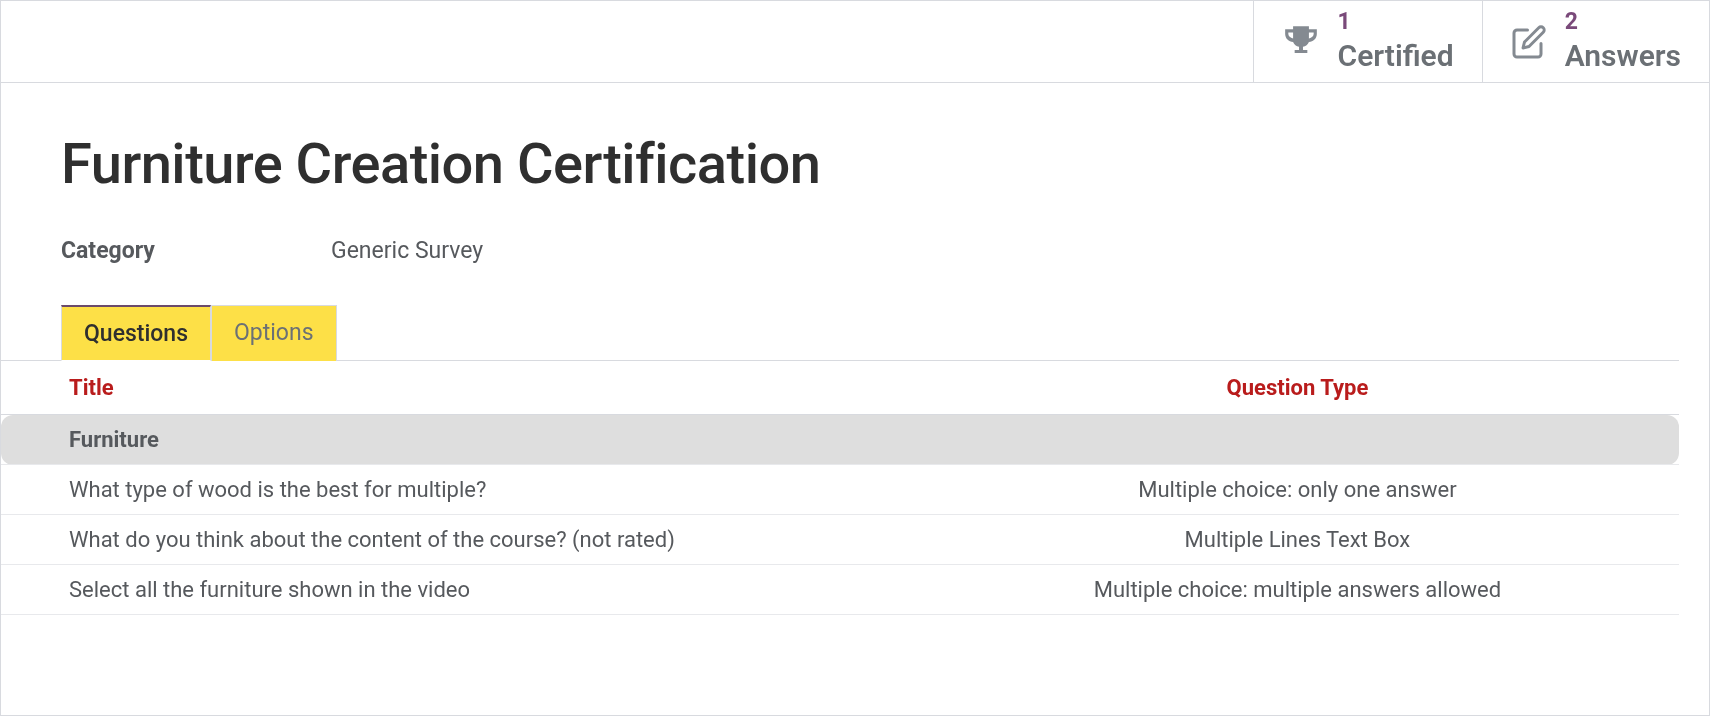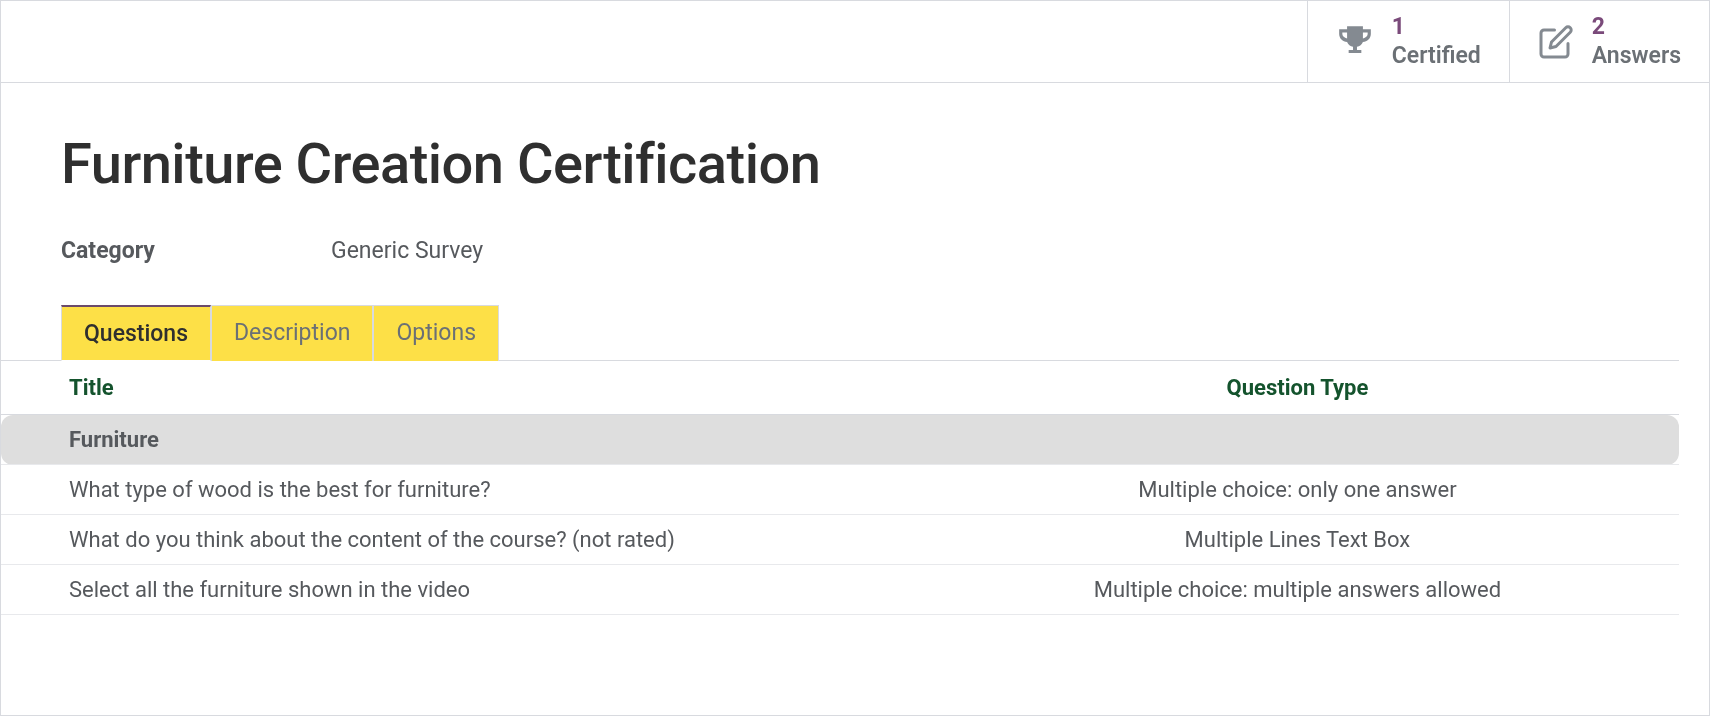--- a/index.html
+++ b/index.html
@@ -38,21 +38,21 @@
     }
     .stat-text { display: flex; flex-direction: column; line-height: 1.25; }
     .stat-count {
       color: #7a4a7a;
       font-weight: 700;
       font-size: 23px;
     }
     .stat-label {
       color: #6b7075;
       font-weight: 600;
-      font-size: 23px;
+      font-size: 30px;
     }
     
     .content {
       padding: 48px 90px 0 60px;
     }
     .title {
       font-size: 56px;
       font-weight: 500;
       color: #2f2f2f;
       letter-spacing: -0.5px;
@@ -112,21 +112,21 @@
     }
     table {
       width: 100%;
       border-collapse: collapse;
       font-size: 22px;
       color: #56595d;
     }
     thead th {
       text-align: left;
       font-weight: 700;
-      color: #14532d;
+      color: #b91c1c;
       padding: 14px 20px 14px 68px;
       border-bottom: 1px solid #d8dadf;
     }
     thead th.col-type { padding-left: 12px; }
     tbody tr { border-bottom: 1px solid #e8e9ec; }
     tbody td {
       padding: 12px 20px 12px 68px;
       border-radius: 12px;
     }
     tbody td.col-type { padding-left: 12px; }
@@ -172,42 +172,41 @@
   <div class="content">
     <h1 class="title">Furniture Creation Certification</h1>
 
     <div class="field-row">
       <span class="field-label">Category</span>
       <span class="field-value">Generic Survey</span>
     </div>
 
     <div class="tabs">
       <div class="tab active">Questions</div>
-      <div class="tab inactive">Description</div>
       <div class="tab inactive">Options</div>
     </div>
 
     <div class="table-wrap">
       <table>
         <colgroup>
             <col class="col-title">
             <col class="col-type">
           </colgroup>
         <thead>
           <tr>
             <th>Title</th>
             <th class="col-type">Question Type</th>
           </tr>
         </thead>
         <tbody>
           <tr class="section-row">
             <td colspan="2">Furniture</td>
           </tr>
           <tr>
-            <td>What type of wood is the best for furniture?</td>
+            <td>What type of wood is the best for multiple?</td>
             <td class="col-type">Multiple choice: only one answer</td>
           </tr>
           <tr>
             <td>What do you think about the content of the course? (not rated)</td>
             <td class="col-type">Multiple Lines Text Box</td>
           </tr>
           <tr>
             <td>Select all the furniture shown in the video</td>
             <td class="col-type">Multiple choice: multiple answers allowed</td>
           </tr>

